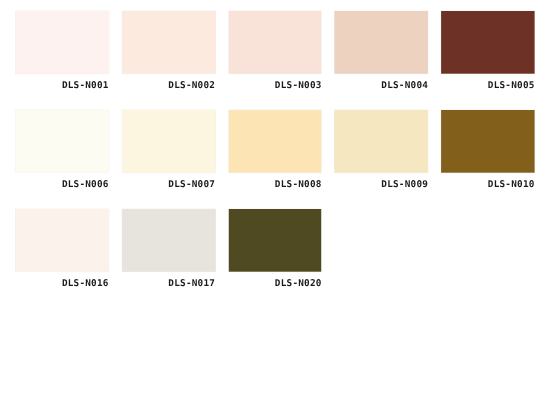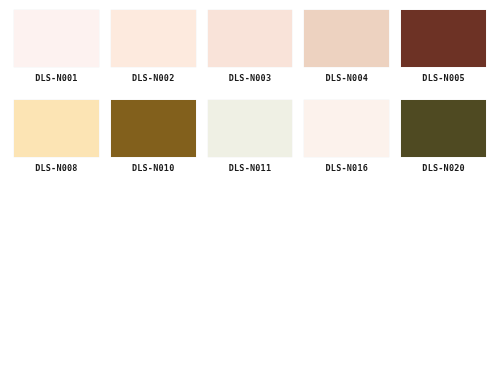--- a/index.html
+++ b/index.html
@@ -20,21 +20,21 @@
     box-sizing: border-box;
     display: grid;
     grid-template-columns: repeat(5, 1fr);
     grid-template-rows: repeat(4, 1fr);
     background: #ffffff;
     padding: 6px 8px 4px 8px;
   }
   .swatch-cell {
     display: flex;
     flex-direction: column;
-    align-items: center;
+    align-items: flex-end;
     justify-content: flex-start;
     box-sizing: border-box;
     padding: 4px 6px 0 6px;
   }
   .swatch-chip {
     width: 100%;
     height: 57px;
     box-sizing: border-box;
     border: 0;
     box-shadow: 0 0 0 0.4px rgba(0,0,0,0.06);
@@ -69,32 +69,44 @@
     </div>
     <div class="swatch-cell">
       <div class="swatch-chip" title="#edd2c0" style="background: rgb(237, 210, 192);"></div>
       <div class="swatch-label">DLS-N004</div>
     </div>
     <div class="swatch-cell">
       <div class="swatch-chip" title="#6d3225" style="background: rgb(109, 50, 37);"></div>
       <div class="swatch-label">DLS-N005</div>
     </div>
     <div class="swatch-cell">
+      <div class="swatch-chip" title="#fdfcf2" style="background: rgb(253, 252, 242);"></div>
+      <div class="swatch-label">DLS-N006</div>
+    </div>
+    <div class="swatch-cell">
+      <div class="swatch-chip" title="#fcf5e0" style="background: rgb(252, 245, 224);"></div>
+      <div class="swatch-label">DLS-N007</div>
+    </div>
+    <div class="swatch-cell">
       <div class="swatch-chip" title="#fce4b4" style="background: rgb(252, 228, 180);"></div>
       <div class="swatch-label">DLS-N008</div>
+    </div>
+    <div class="swatch-cell">
+      <div class="swatch-chip" title="#f5e7c0" style="background: rgb(245, 231, 192);"></div>
+      <div class="swatch-label">DLS-N009</div>
     </div>
     <div class="swatch-cell">
       <div class="swatch-chip" title="#82601c" style="background: rgb(130, 96, 28);"></div>
       <div class="swatch-label">DLS-N010</div>
     </div>
     <div class="swatch-cell">
-      <div class="swatch-chip" title="#eff0e4" style="background: rgb(239, 240, 228);"></div>
-      <div class="swatch-label">DLS-N011</div>
+      <div class="swatch-chip" title="#fcf2ec" style="background: rgb(252, 242, 236);"></div>
+      <div class="swatch-label">DLS-N016</div>
     </div>
     <div class="swatch-cell">
-      <div class="swatch-chip" title="#fcf2ec" style="background: rgb(252, 242, 236);"></div>
-      <div class="swatch-label">DLS-N016</div>
+      <div class="swatch-chip" title="#e7e3dd" style="background: rgb(231, 227, 221);"></div>
+      <div class="swatch-label">DLS-N017</div>
     </div>
     <div class="swatch-cell">
       <div class="swatch-chip" title="#4f4a22" style="background: rgb(79, 74, 34);"></div>
       <div class="swatch-label">DLS-N020</div>
     </div>
   </div>
 
 </body></html>

